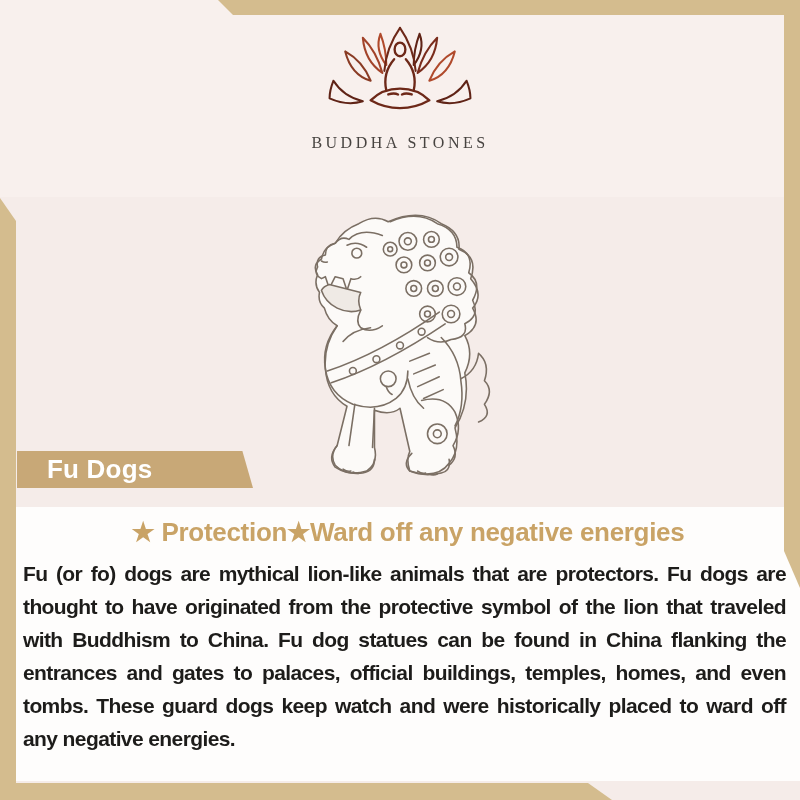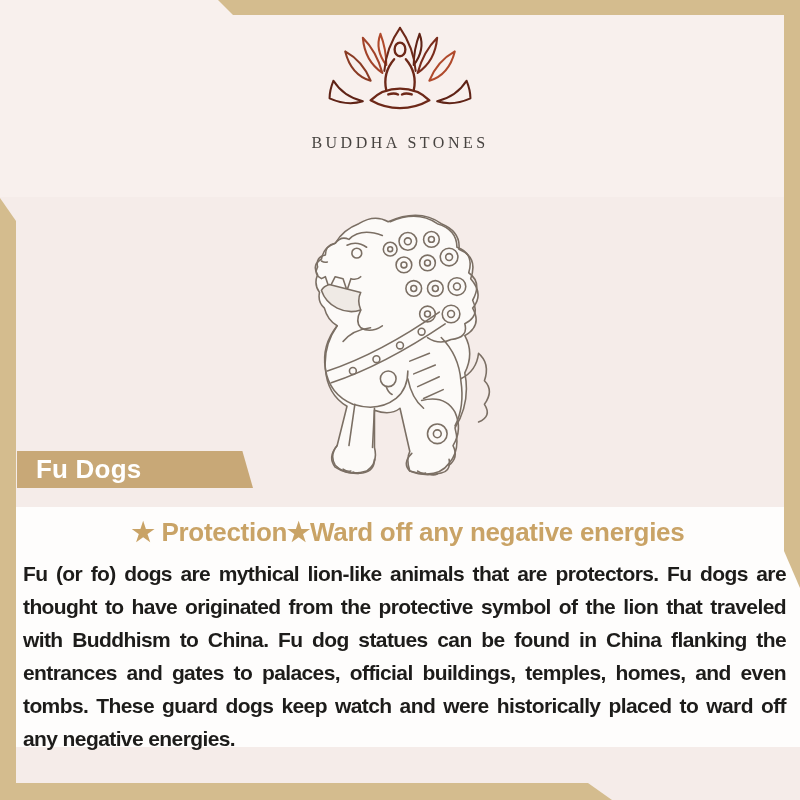--- a/index.html
+++ b/index.html
@@ -14,23 +14,23 @@
   .brand-name{margin-top:20px;font-family:"Liberation Serif",serif;font-size:16px;letter-spacing:3.5px;color:#474340;font-weight:500;}
   
   .title-banner{position:absolute;left:163px;top:141px;width:474px;height:55px;background:#FDFBFA;
     display:flex;align-items:center;justify-content:center;}
   .title-banner span{font-size:36px;font-weight:bold;color:#C39E6B;letter-spacing:-0.5px;}
   
   .dog-svg{position:absolute;left:292px;top:206px;width:216px;height:270px;}
   
   .section-banner{position:absolute;left:17px;top:451px;width:236px;height:37px;background:#C8A877;
     clip-path:polygon(0 0,95.5% 0,100% 100%,0 100%);display:flex;align-items:center;}
-  .section-banner span{color:#FFFFFF;font-size:26px;font-weight:bold;padding-left:19px;letter-spacing:0.2px;}
+  .section-banner span{color:#FFFFFF;font-size:26px;font-weight:bold;padding-left:30px;letter-spacing:0.2px;}
   
-  .text-panel{position:absolute;left:16px;top:507px;width:784px;height:240px;background:#FEFDFC;}
+  .text-panel{position:absolute;left:16px;top:507px;width:784px;height:274px;background:#FEFDFC;}
   .panel-heading{margin:10px 10px 0 10px;text-align:center;font-size:26px;font-weight:bold;color:#C9A366;letter-spacing:-0.3px;}
   .panel-body{margin:9px 14px 0 7px;font-size:21px;font-weight:bold;color:#1d1c1a;line-height:33px;
     letter-spacing:-0.6px;text-align:justify;}
 </style>
 </head>
 <body>
 
 <div id="stage">
 
   <div class="main-bg"></div>

